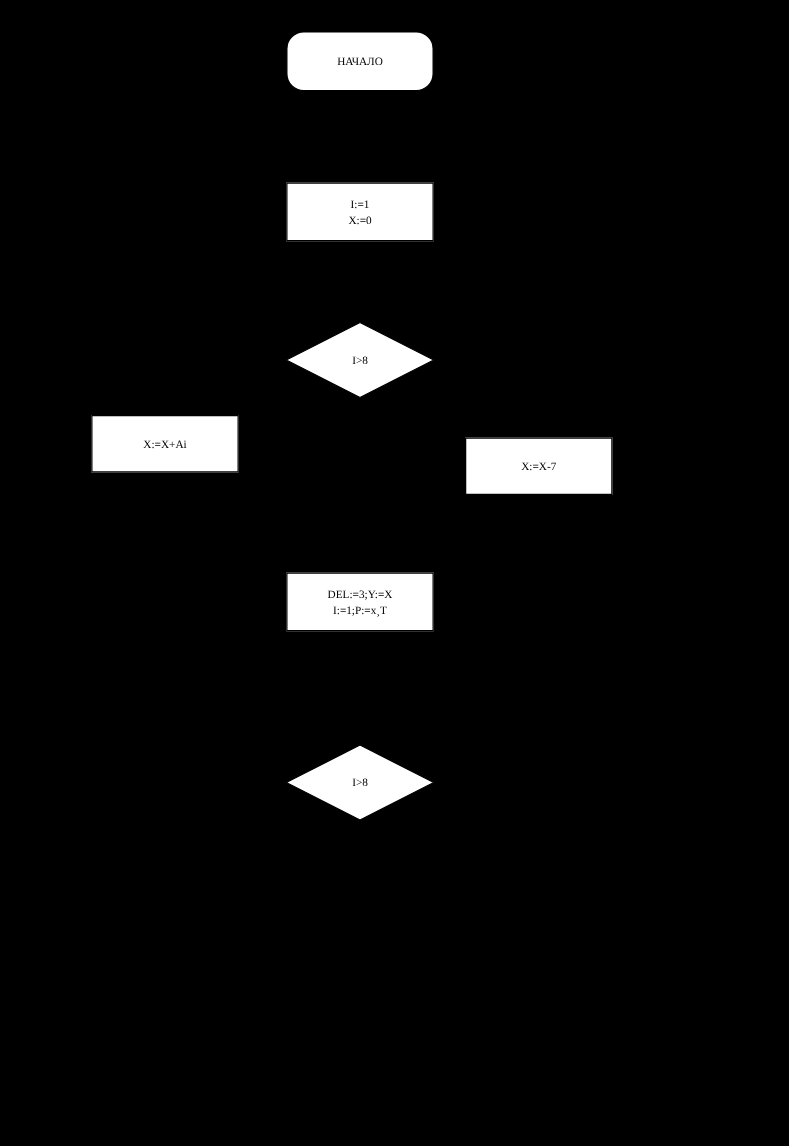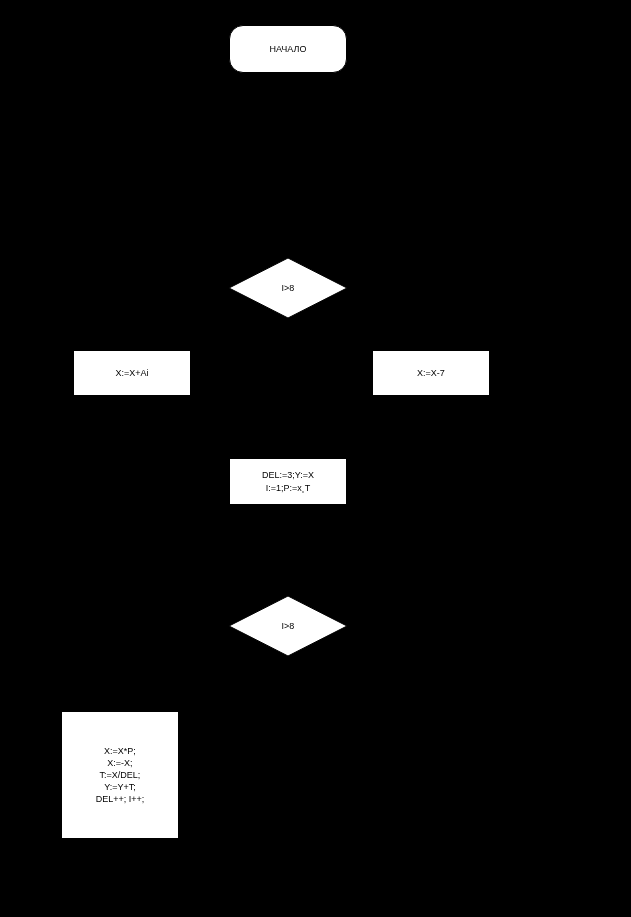--- a/index.html
+++ b/index.html
@@ -13,20 +13,21 @@
     position: relative;
     font-family: "Liberation Sans", sans-serif;
     overflow: hidden;
   }
   #flow {
     position: absolute;
     left: 0;
     top: 0;
     width: 631px;
     height: 917px;
+    font-family: Liberation Serif, serif;
   }
   .node {
     position: absolute;
     background: #ffffff;
     color: #000000;
     border: 1px solid #000000;
     box-sizing: border-box;
     display: flex;
     align-items: center;
     justify-content: center;
@@ -88,42 +89,39 @@
     <line x1="120" y1="626" x2="120" y2="711" stroke="#000" stroke-width="1"></line>
 
     <line x1="120" y1="839" x2="120" y2="868" stroke="#000" stroke-width="1"></line>
     <line x1="120" y1="868" x2="240" y2="868" stroke="#000" stroke-width="1"></line>
 
     <line x1="288" y1="656" x2="288" y2="845" stroke="#000" stroke-width="1"></line>
   </svg>
 
   <div class="node terminator" style="left:229px;top:25px;width:118px;height:48px;">НАЧАЛО</div>
 
+  <div class="node process" style="left:229px;top:146px;width:118px;height:47px;">I:=1
+X:=0</div>
 
   <div class="node decision" style="left:229px;top:258px;width:118px;height:60px;">
     <svg class="diamond-shape" viewBox="0 0 118 60" preserveAspectRatio="none">
       <polygon points="59,0 118,30 59,60 0,30" fill="#ffffff" stroke="#000000" stroke-width="1"></polygon>
     </svg>
     <span class="diamond-label">I&gt;8</span>
   </div>
 
-  <div class="node process" style="left:73px;top:350px;width:118px;height:46px;text-align:center;">X:=X+Ai</div>
+  <div class="node process" style="left:73px;top:332px;width:118px;height:46px;text-align:center;">X:=X+Ai</div>
 
   <div class="node process" style="left:372px;top:350px;width:118px;height:46px;">X:=X-7</div>
 
   <div class="node process" style="left:229px;top:458px;width:118px;height:47px;">DEL:=3;Y:=X
 I:=1;P:=x¸T</div>
 
   <div class="node decision" style="left:229px;top:596px;width:118px;height:60px;">
     <svg class="diamond-shape" viewBox="0 0 118 60" preserveAspectRatio="none">
       <polygon points="59,0 118,30 59,60 0,30" fill="#ffffff" stroke="#000000" stroke-width="1"></polygon>
     </svg>
     <span class="diamond-label">I&gt;8</span>
   </div>
 
-  <div class="node process" style="left:61px;top:711px;width:118px;height:128px;">X:=X*P;
-X:=-X;
-T:=X/DEL;
-Y:=Y+T;
-DEL++; I++;</div>
 
 
 </div>
 
 </body></html>

